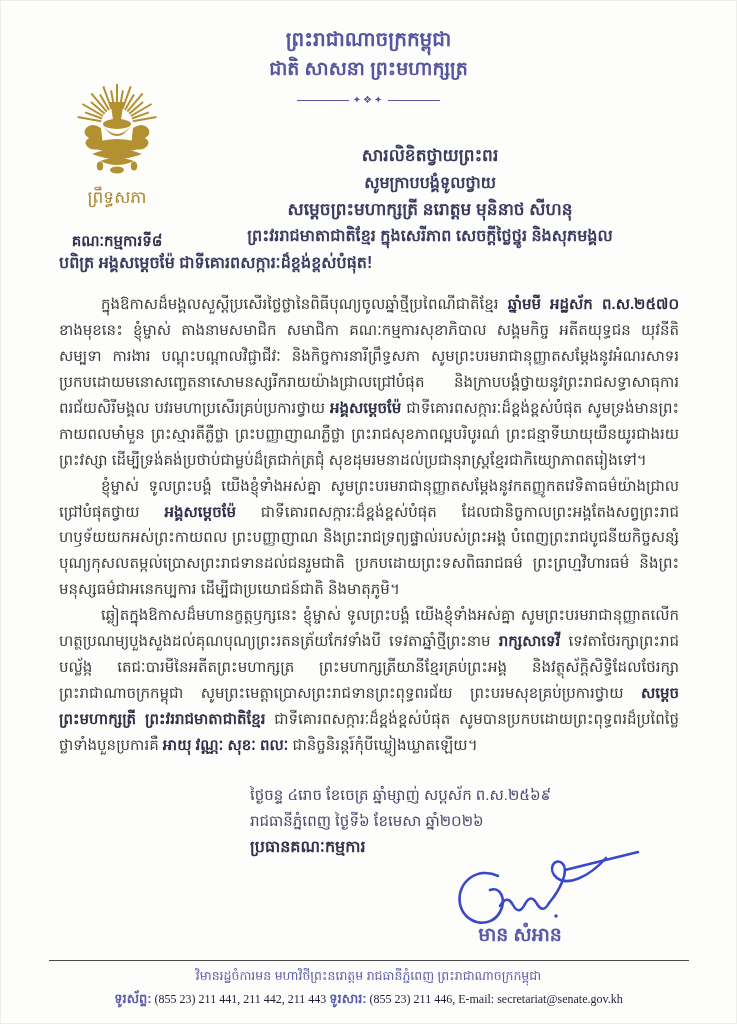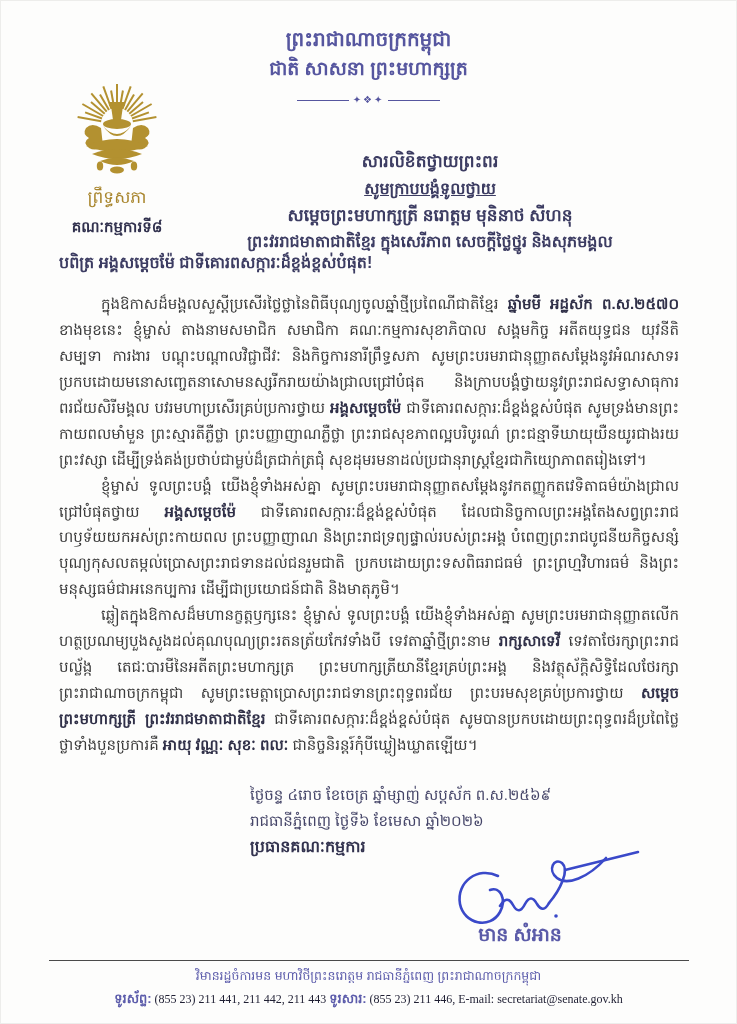--- a/index.html
+++ b/index.html
@@ -14,26 +14,26 @@
   
   .kh-header{position:absolute;top:24px;left:0;right:0;text-align:center;color:#56569f;}
   .kh-header .h1{font-size:20px;font-weight:bold;line-height:1.55;}
   .kh-header .h2{font-size:19px;font-weight:bold;line-height:1.5;}
   .divider{position:absolute;top:94px;left:0;right:0;text-align:center;color:#56569f;font-size:10px;letter-spacing:2px;}
   .divider .rule{display:inline-block;vertical-align:middle;width:52px;height:1px;background:#56569f;margin:0 4px;}
 
   
   .emblem-wrap{position:absolute;left:42px;top:62px;width:150px;text-align:center;}
   .emblem-org{font-size:17px;font-weight:normal;color:#a8852c;margin-top:2px;}
-  .emblem-committee{font-size:15px;font-weight:bold;color:#31314e;margin-top:6px;}
+  .emblem-committee{font-size:15px;font-weight:bold;color:#31314e;margin-top:20px;}
 
   
-  .title-block{position:absolute;left:170px;top:148px;width:520px;text-align:center;color:#3c3c62;font-weight:bold;}
+  .title-block{position:absolute;left:170px;top:142px;width:520px;text-align:center;color:#3c3c62;font-weight:bold;}
   .title-block .t1{font-size:17px;line-height:1.65;}
-  .title-block .t2{font-size:16px;line-height:1.6;text-decoration:underline;}
+  .title-block .t2{font-size:16px;line-height:1.6;}
   .title-block .t3{font-size:17px;line-height:1.6;}
   .title-block .t4{font-size:16px;line-height:1.6;}
 
   .salutation{position:absolute;left:59px;top:252px;width:625px;font-size:16px;font-weight:bold;color:#3c3c62;}
 
   
   .body-text{position:absolute;left:59px;top:291px;width:620px;font-size:15px;line-height:1.73;text-align:justify;color:#3a3a3a;}
   .body-text p{margin:0;text-indent:42px;}
   .body-text b{color:#303048;}
   .swoosh{display:inline-block;vertical-align:-4px;margin-left:6px;}

